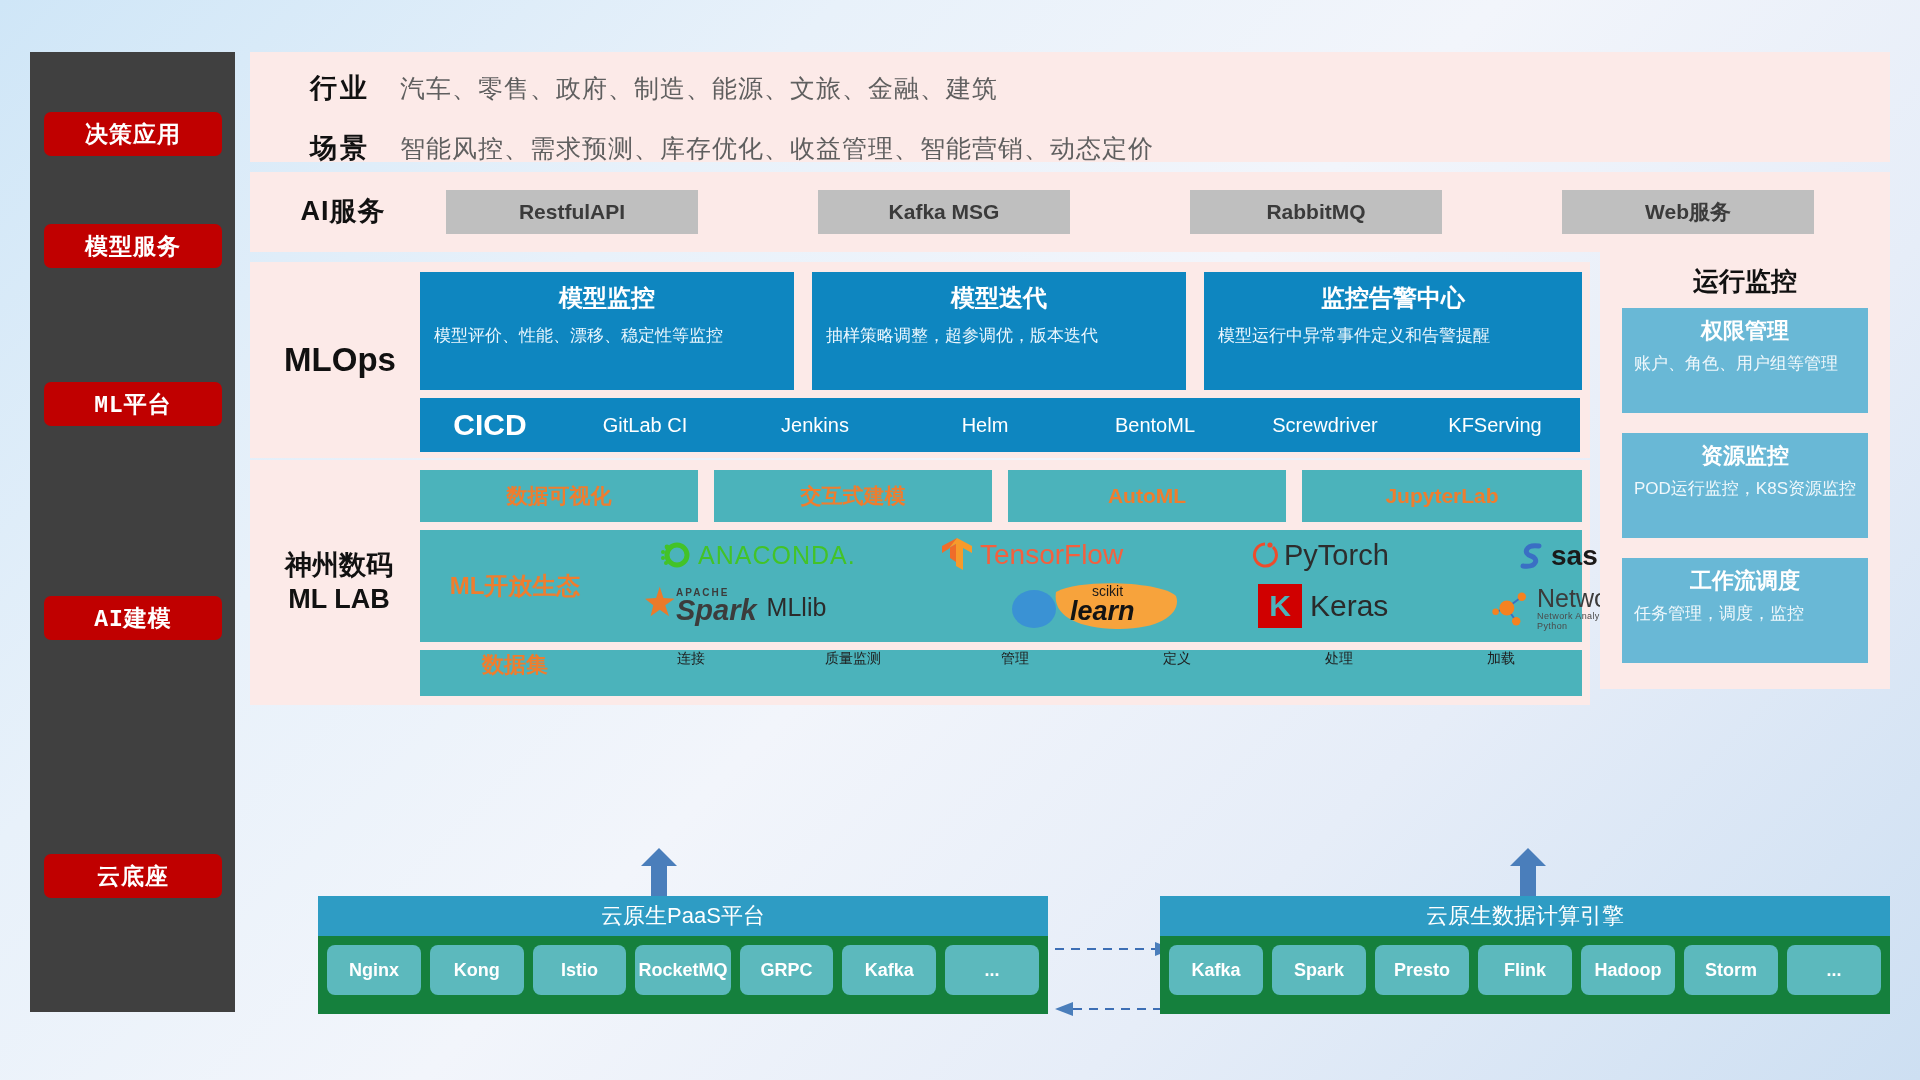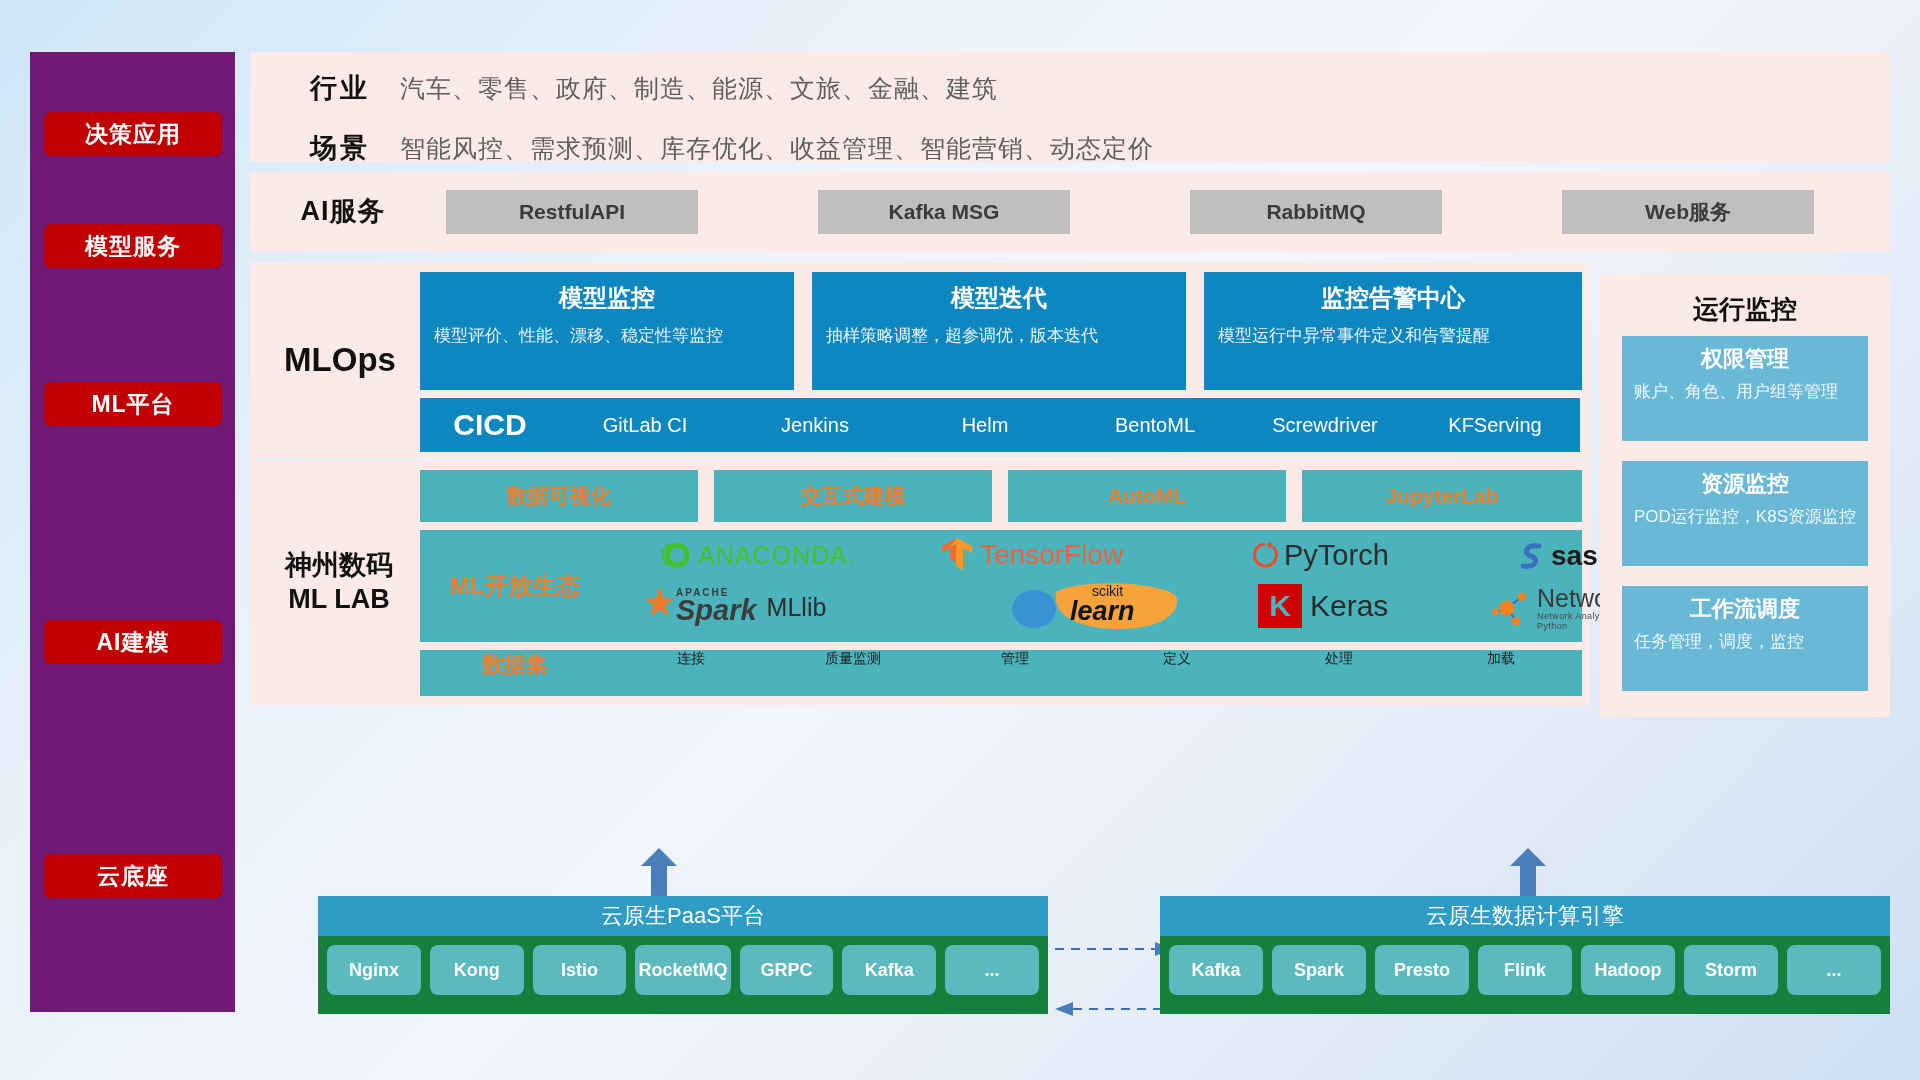--- a/index.html
+++ b/index.html
@@ -8,21 +8,22 @@
     font-family: "Liberation Sans", "DejaVu Sans", sans-serif;
     background: linear-gradient(135deg, #cfe6f7 0%, #e8f1fa 28%, #f2f5fb 50%, #e6edf8 72%, #cddff2 100%);
     overflow: hidden;
     position: relative;
   }
 
   
   #left-rail {
     position: absolute; left: 30px; top: 52px;
     width: 205px; height: 960px;
-    background: #701a75;
+    background: #404040;
+    font-family: Liberation Mono, monospace;
   }
   .rail-chip {
     position: absolute; left: 14px; width: 178px; height: 44px;
     background: #c00000; border-radius: 7px;
     color: #fff; font-weight: bold; font-size: 23px;
     display: flex; align-items: center; justify-content: center;
     letter-spacing: 1px;
   }
 
   
@@ -89,21 +90,21 @@
   #eco-logos { flex: 1; height: 112px; position: relative; }
   .logo { position: absolute; display: flex; align-items: center; }
   #ds-bar {
     position: absolute; left: 170px; top: 190px; width: 1162px; height: 46px;
     background: #4bb3bb; display: flex; align-items: flex-start;
   }
   #ds-bar .head { width: 190px; text-align: center; color: #ef7d2e; font-size: 22px; font-weight: bold; }
   #ds-bar .item { flex: 1; text-align: center; color: #1e1e1e; font-size: 14px; }
 
   
-  #panel-mon { left: 1600px; top: 274px; width: 290px; height: 443px; }
+  #panel-mon { left: 1600px; top: 246px; width: 290px; height: 443px; }
   #mon-title { text-align: center; font-size: 26px; font-weight: bold; color: #111; padding-top: 18px; }
   .mon-card {
     position: absolute; left: 22px; width: 246px;
     background: #69b8d6; color: #fff; padding: 8px 12px 0 12px;
   }
   .mon-card .t { font-size: 22px; font-weight: bold; text-align: center; margin-bottom: 6px; }
   .mon-card .d { font-size: 17px; line-height: 1.4; color: #f0f8fc; }
 
   
   .stack { position: absolute; background: #15803d; }
@@ -120,21 +121,21 @@
   }
   .up-arrow { position: absolute; width: 40px; }
 </style>
 </head>
 <body>
 
 <div id="left-rail">
   <div class="rail-chip" style="top:60px">决策应用</div>
   <div class="rail-chip" style="top:172px">模型服务</div>
   <div class="rail-chip" style="top:330px">ML平台</div>
-  <div class="rail-chip" style="top:568px">AI建模</div>
+  <div class="rail-chip" style="top:544px">AI建模</div>
   <div class="rail-chip" style="top:802px">云底座</div>
 </div>
 
 <div class="panel" id="panel-apps">
   <div class="app-line" style="left:30px; top:12px; height:48px;">
     <div class="app-key">行业</div>
     <div class="app-val">汽车、零售、政府、制造、能源、文旅、金融、建筑</div>
   </div>
   <div class="app-line" style="left:30px; top:72px; height:48px;">
     <div class="app-key">场景</div>

